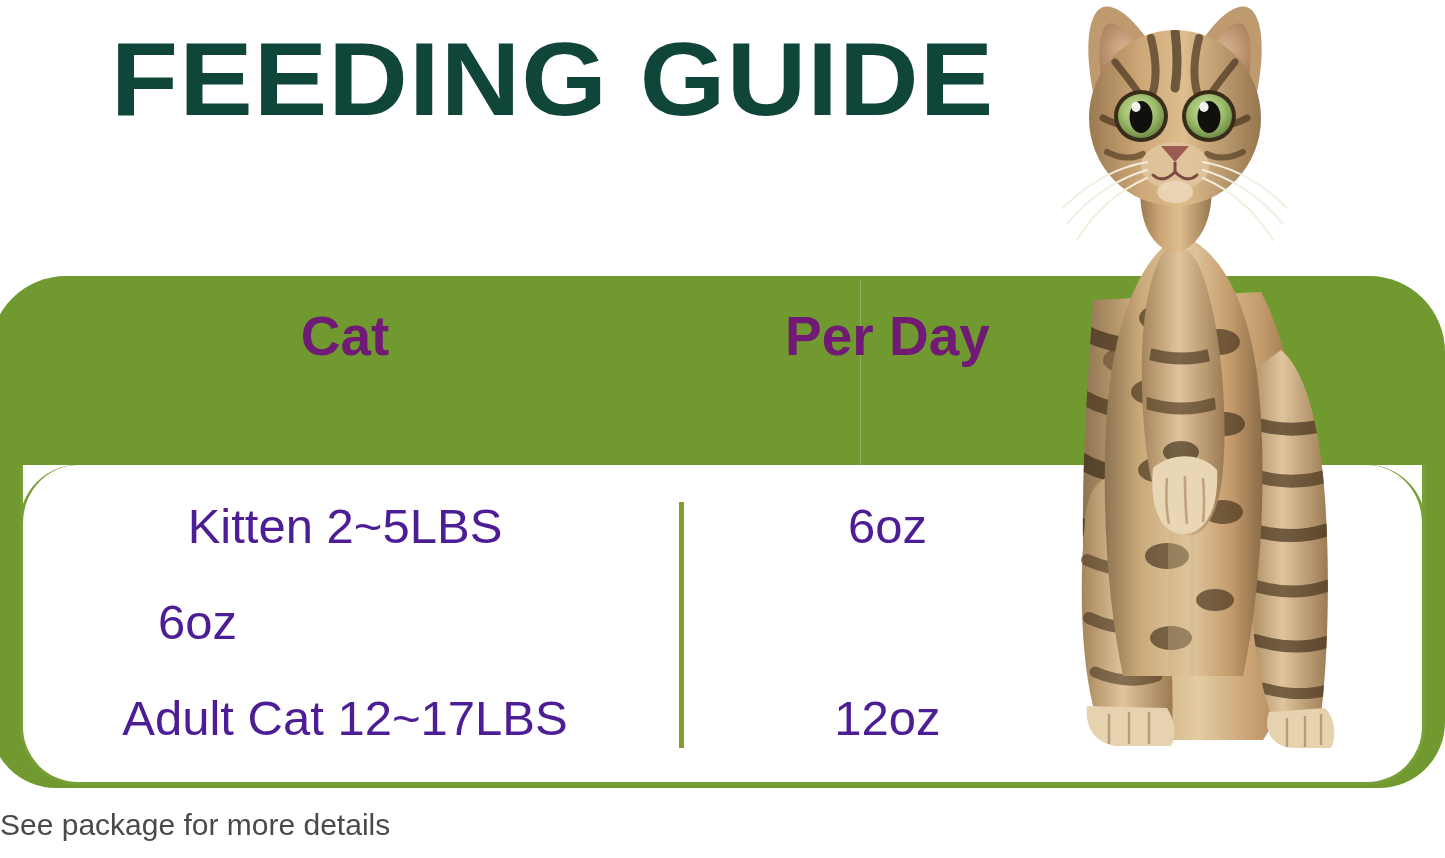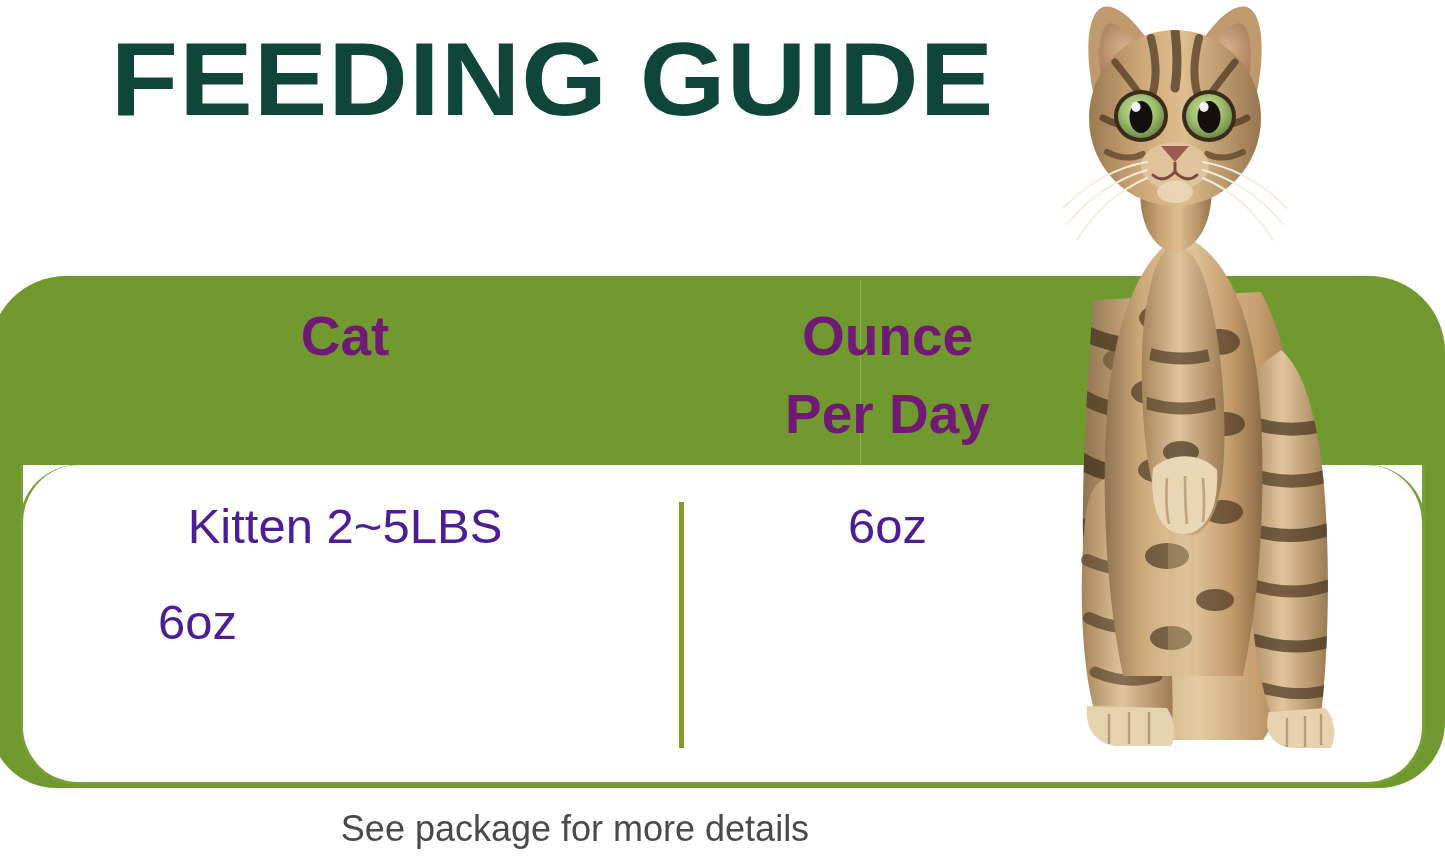--- a/index.html
+++ b/index.html
@@ -152,22 +152,22 @@
     height: 246px;
     background: #7F9E2C;
   }
 
   
   .footer {
     position: absolute;
     left: 0;
     top: 808px;
     width: 1150px;
-    text-align: center;
-    font-size: 36px;
+    text-align: left;
+    font-size: 30px;
     color: #4A4A4A;
     user-select: none;
   }
 
   
   .cat-wrap {
     position: absolute;
     left: 975px;
     top: 0;
     width: 400px;
@@ -184,36 +184,39 @@
   <div class="title">FEEDING GUIDE</div>
 
   <div class="panel"></div>
   <div class="panel-divider"></div>
 
   <div class="head-row">
     <div class="head-cell head-weight">
       <span class="l1">Cat</span>
     </div>
     <div class="head-cell head-ounce">
-      <span class="l1">Ounce</span>
       <span class="l2">Per Day</span>
     </div>
   </div>
 
   <div class="card"></div>
   <div class="card-top-left"></div>
   <div class="card-top-right"></div>
 
   <div class="rows">
     <div class="row">
       <div class="cell cell-weight">Kitten 2~5LBS</div>
       <div class="cell cell-ounce">6oz</div>
     </div>
     <div class="row">
       <div class="cell cell-ounce">6oz</div>
+    </div>
+    <div class="row">
+      <div class="cell cell-weight">Adult Cat 12~17LBS</div>
+      <div class="cell cell-ounce">12oz</div>
     </div>
   </div>
 
   <div class="body-divider"></div>
 
   <div class="footer">See package for more details</div>
 
   <div class="cat-wrap">
     <svg viewBox="0 0 400 760" xmlns="http://www.w3.org/2000/svg" aria-hidden="true">
       <defs>

